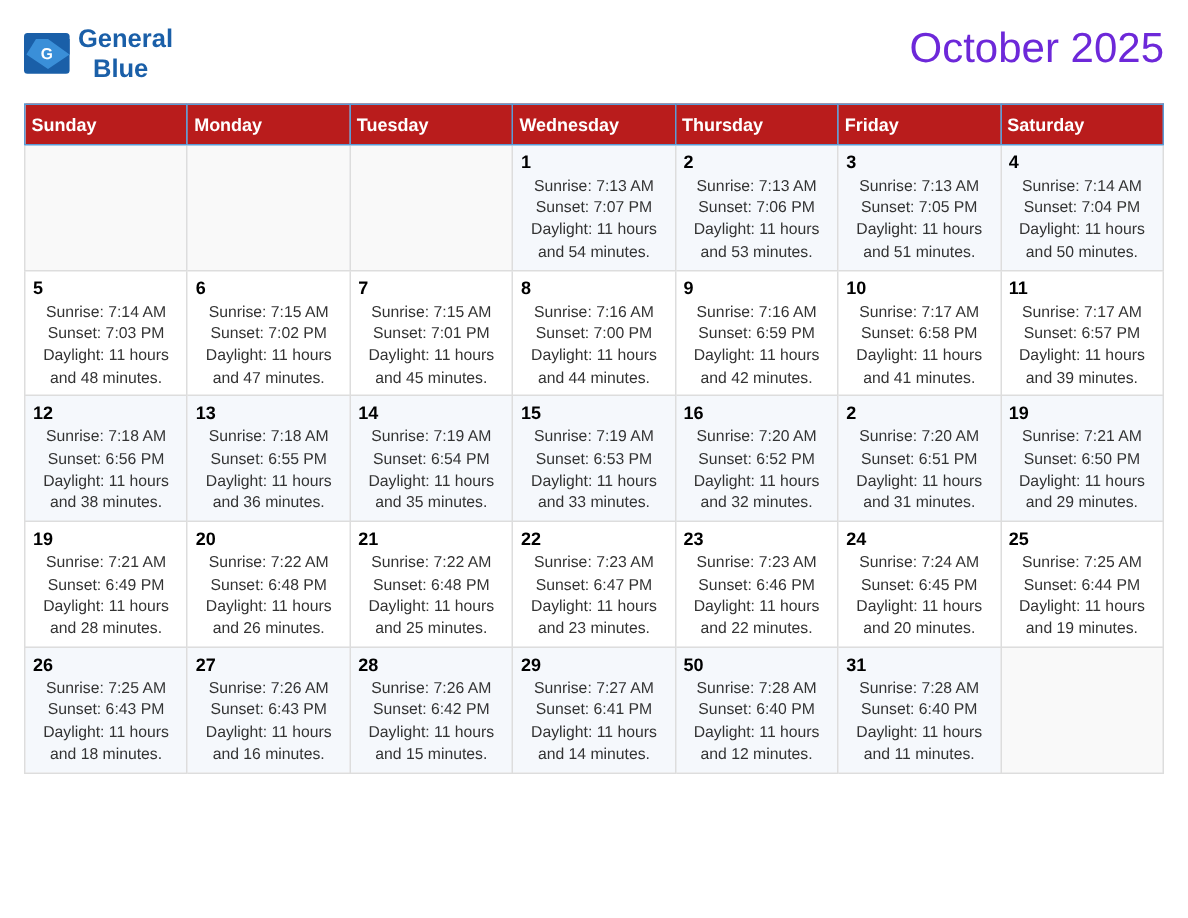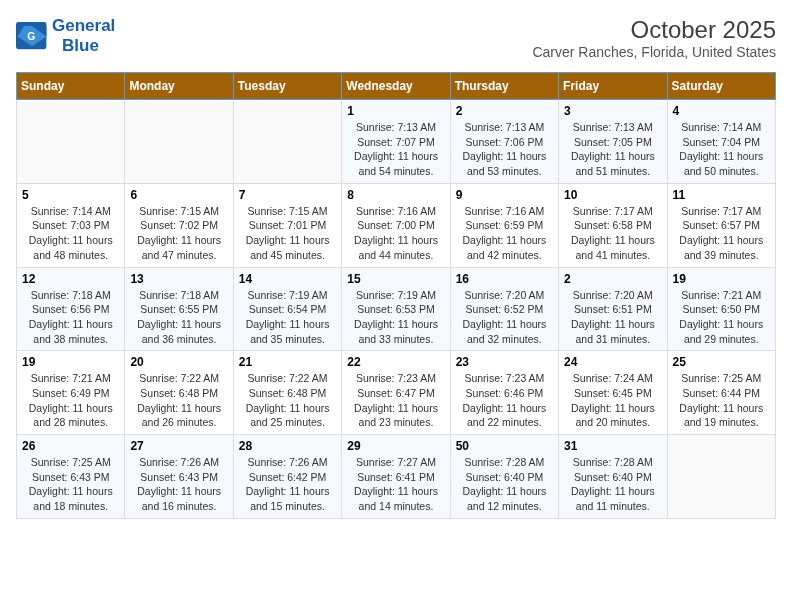--- a/index.html
+++ b/index.html
@@ -22,35 +22,35 @@
     }
     .logo-icon {
       width: 32px;
       height: 28px;
       margin-right: 4px;
     }
     .title-block {
       text-align: right;
     }
     .month-title {
-      font-size: 24px;
+      font-size: 28px;
       font-weight: 300;
-      color: #404040;
+      color: #6d28d9;
     }
     .location {
       font-size: 14px;
       color: #555;
     }
     table {
       width: 100%;
       border-collapse: collapse;
       font-size: 11px;
     }
     thead tr {
-      background-color: #a16207;
+      background-color: #b91c1c;
     }
     thead th {
       color: #fff;
       padding: 6px 4px;
       text-align: left;
       font-size: 12px;
       font-weight: 600;
       border: 1px solid #5a9cd6;
     }
     tbody tr {
@@ -96,21 +96,20 @@
       <polygon points="20,5 38,5 38,18" fill="#1a5fa8"></polygon>
       <text x="19" y="22" text-anchor="middle" fill="white" font-size="13" font-weight="bold" font-family="Arial">G</text>
     </svg>
     <div>
       <div style="font-size:17px;font-weight:bold;color:#1a5fa8;line-height:1.2;">General</div>
       <div style="font-size:17px;font-weight:bold;color:#1a5fa8;line-height:1.2;margin-left:10px;">Blue</div>
     </div>
   </div>
   <div class="title-block">
     <div class="month-title">October 2025</div>
-    <div class="location">Carver Ranches, Florida, United States</div>
   </div>
 </div>
 
 <table>
   <thead>
     <tr>
     <th>Sunday</th>
         <th>Monday</th>
         <th>Tuesday</th>
         <th>Wednesday</th>

